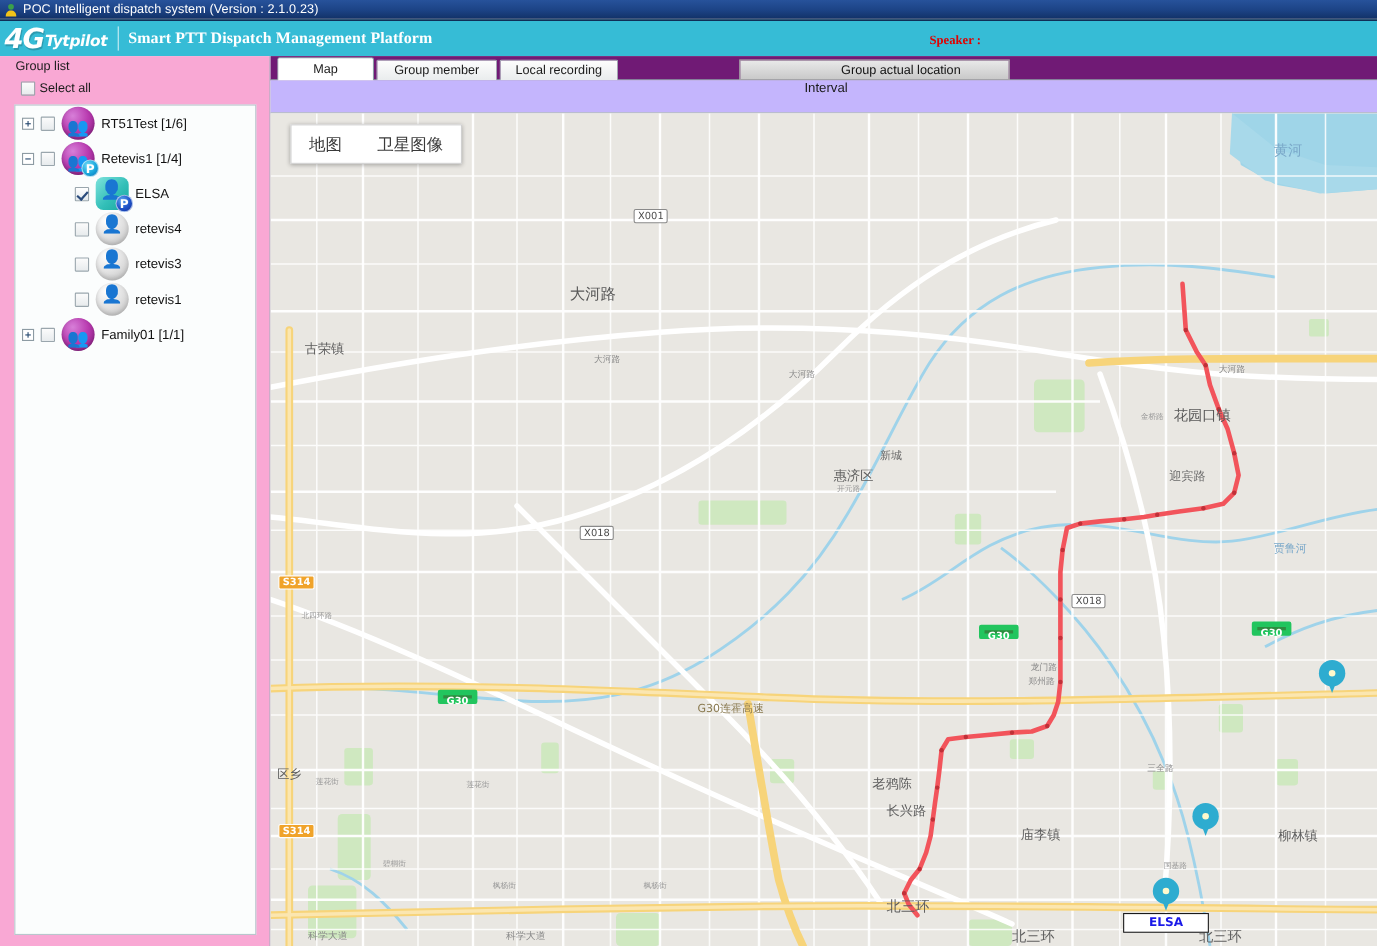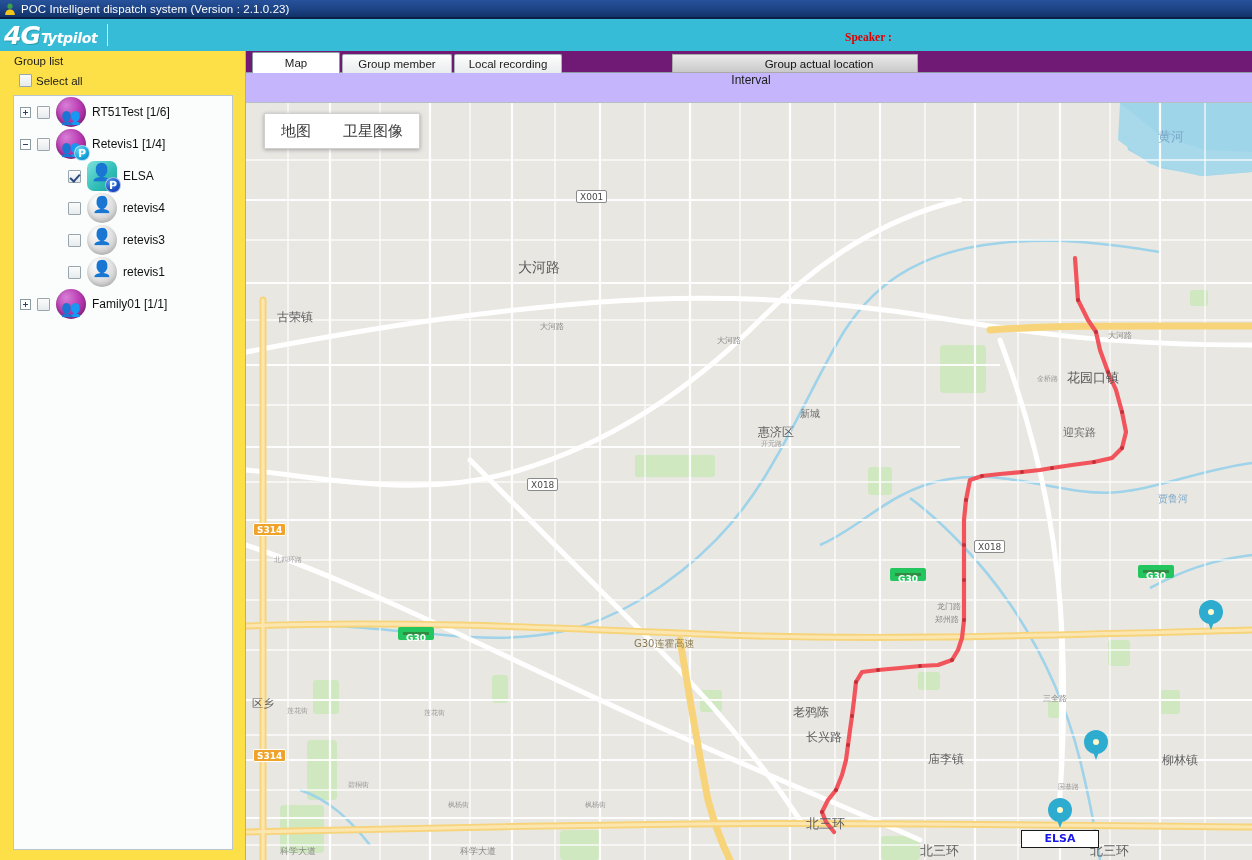--- a/index.html
+++ b/index.html
@@ -59,21 +59,21 @@
   }
   .speaker {
     position: absolute; left: 845px; top: 31px;
     font-size: 11.5px; font-weight: bold; color: #e00000;
     font-family: "Liberation Serif", serif;
   }
 
   
   .leftpanel {
     position: absolute; left: 0; top: 51px; width: 246px; height: 809px;
-    background: #fde047;
+    background: #f9a8d4;
     border-right: 1px solid #9fb0bb;
   }
   .grouplist-label {
     position: absolute; left: 14px; top: 4px;
     font-size: 11.5px; color: #1b1b1b;
   }
   .selectall-row {
     position: absolute; left: 19px; top: 23px;
     display: flex; align-items: flex-end; gap: 4px;
   }
@@ -322,20 +322,21 @@
         <path d="M2.2 13 C2.2 9.2 4.4 7.6 7 7.6 C9.6 7.6 11.8 9.2 11.8 13 Z" fill="#f0c419"></path>
       </svg>
     </span>
     <span class="tb-title">POC Intelligent dispatch system (Version : 2.1.0.23)</span>
   </div>
 
   <div class="banner">
     <span class="brand-4g">4G</span>
     <span class="brand-sub">Tytpilot</span>
     <span class="brand-div"></span>
+    <span class="brand-tag">Smart PTT Dispatch Management Platform</span>
   </div>
   <div class="speaker">Speaker :</div>
 
   <div class="leftpanel">
     <div class="grouplist-label">Group list</div>
 
     <div class="selectall-row">
       <span class="cb"></span>
       <span class="selectall-text">Select all</span>
     </div>

